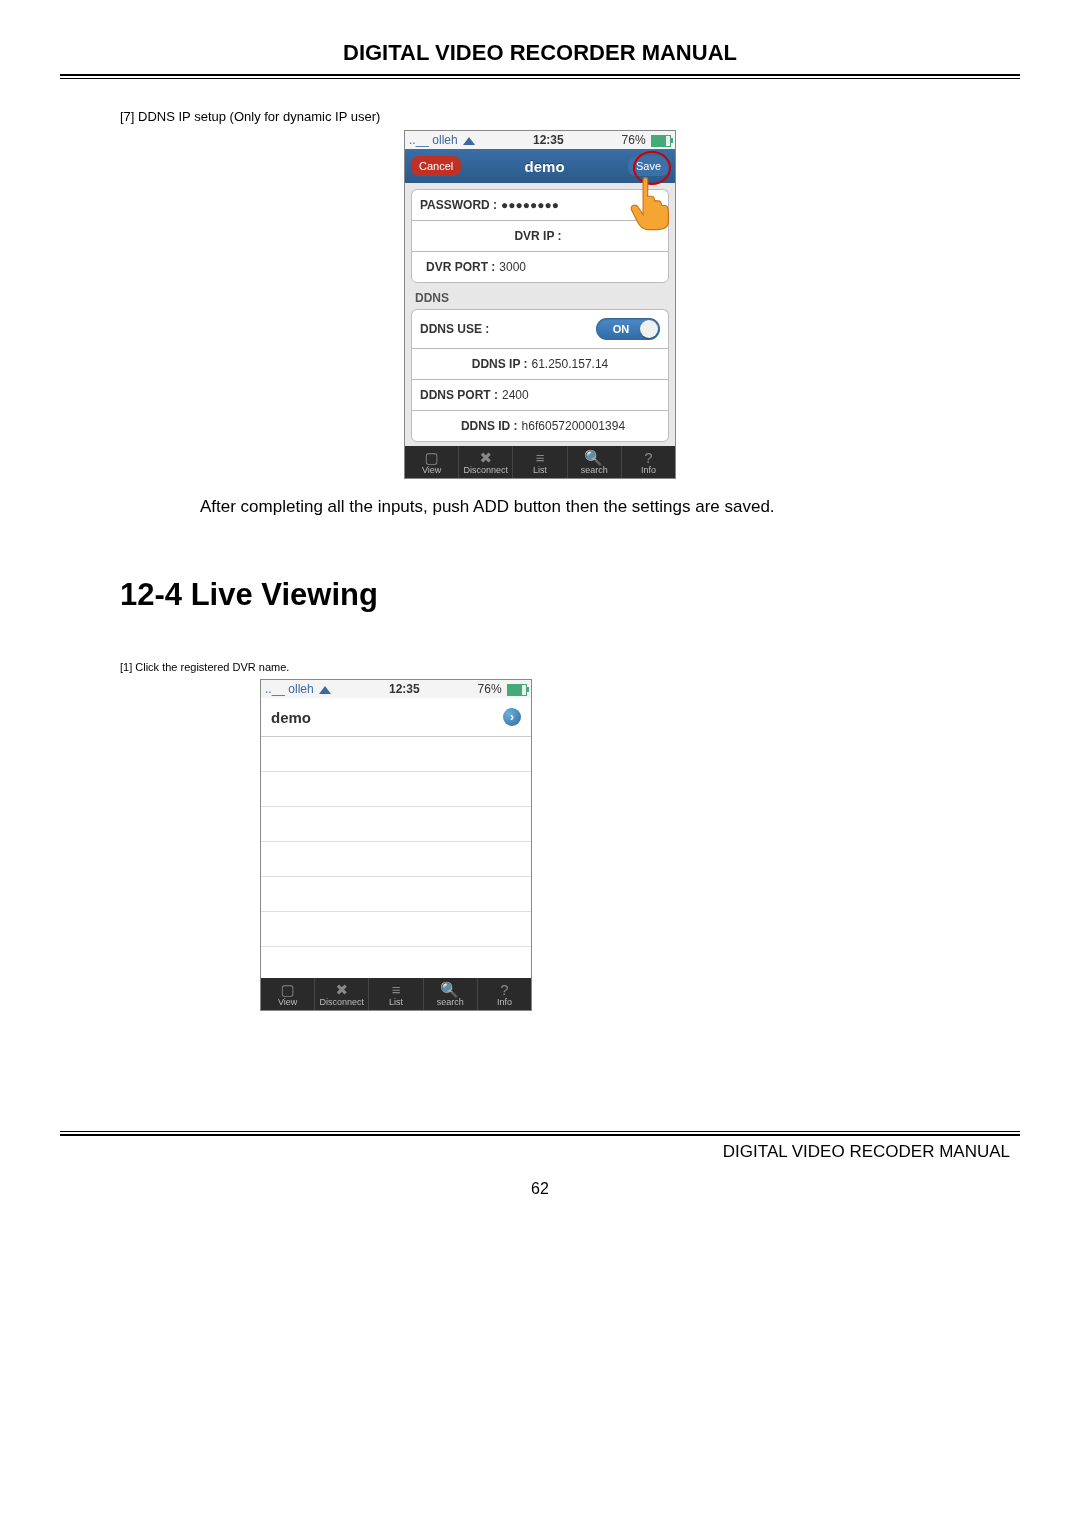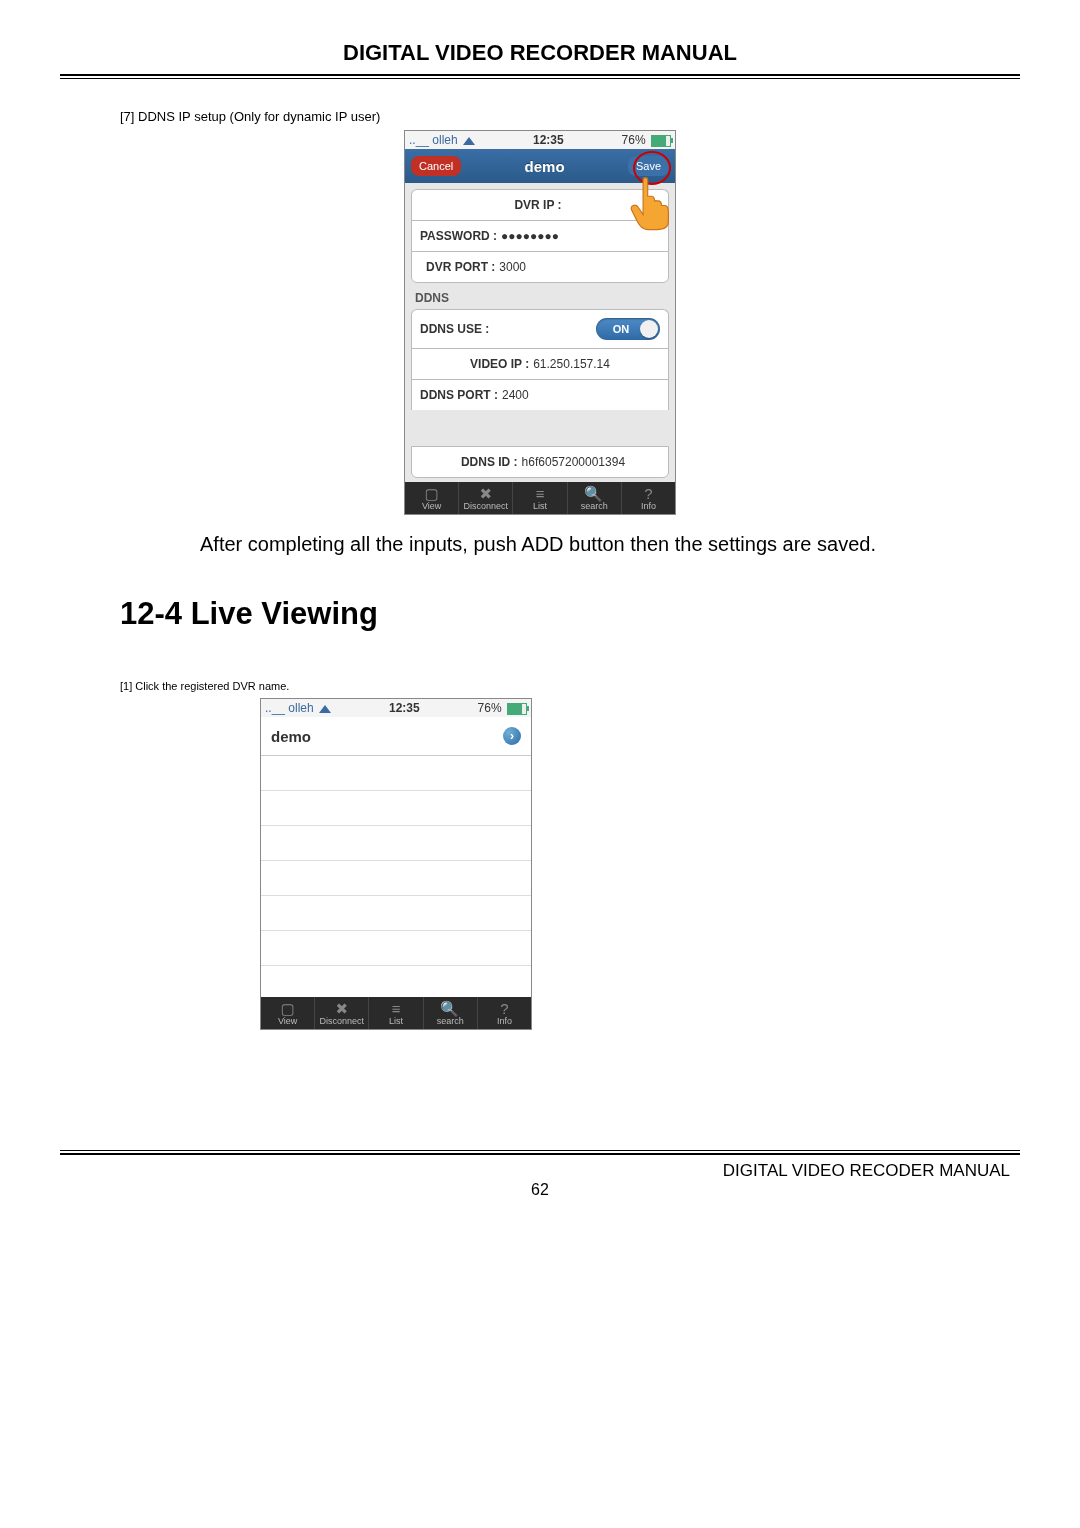--- a/index.html
+++ b/index.html
@@ -26,22 +26,22 @@
   }
   .divider-thin {
     border-top: 1px solid #000;
   }
   .divider-block { margin-bottom: 30px; }
   .section-text {
     font-size: 13px;
     margin: 6px 0 6px 60px;
   }
   .instruction {
-    font-size: 20px;
-    margin: 18px 0 40px 140px;
+    font-size: 17px;
+    margin: 18px 0 60px 140px;
   }
   .heading {
     font-size: 31px;
     font-weight: bold;
     margin: 30px 0 48px 60px;
   }
   .sub-text {
     font-size: 11px;
     margin: 6px 0 6px 60px;
   }
@@ -229,21 +229,21 @@
   .footer-area { margin-top:120px; }
   .footer-text {
     text-align:right;
     font-size:17px;
     padding-right:10px;
     padding-top:4px;
   }
   .page-num {
     text-align:center;
     font-size:16px;
-    margin-top:0;
+    margin-top:18px;
   }
 </style>
 </head>
 <body>
 
 <div class="page">
   <div class="header-title">DIGITAL VIDEO RECORDER MANUAL</div>
   <div class="divider"></div>
   <div class="divider divider-thin divider-block"></div>
 
@@ -263,52 +263,52 @@
     </div>
 
     <div class="header-bar">
       <button class="hb-btn">Cancel</button>
       <div class="title">demo</div>
       <button class="hb-btn blue">Save</button>
     </div>
 
     <div class="form-body">
       <div class="form-group">
+        <div class="form-row">
+          <span class="label">PASSWORD :</span>
+          <span class="val">●●●●●●●●</span>
+        </div>
         <div class="form-row" style="justify-content:center;">
           <span class="label">DVR IP :</span>
           <span class="val"></span>
-        </div>
-        <div class="form-row">
-          <span class="label">PASSWORD :</span>
-          <span class="val">●●●●●●●●</span>
         </div>
         <div class="form-row">
           <span class="label">DVR PORT :</span>
           <span class="val">3000</span>
         </div>
       </div>
 
       <div class="section-label">DDNS</div>
 
       <div class="form-group">
         <div class="form-row">
           <span class="label">DDNS USE :</span>
           <div class="toggle">
             <span style="margin-left:-14px;">ON</span>
           </div>
         </div>
         <div class="form-row" style="justify-content:center;">
-          <span class="label">VIDEO IP :</span>
+          <span class="label">DDNS IP :</span>
           <span class="val">61.250.157.14</span>
         </div>
         <div class="form-row">
           <span class="label">DDNS PORT :</span>
           <span class="val">2400</span>
         </div>
-        <div class="form-row" style="justify-content:center;margin-top:36px;">
+        <div class="form-row" style="justify-content:center;">
           <span class="label">DDNS ID :</span>
           <span class="val">h6f6057200001394</span>
         </div>
       </div>
     </div>
 
     <div class="toolbar">
       <div class="titem">
         <span class="ticon">▢</span>
         <span>View</span>

